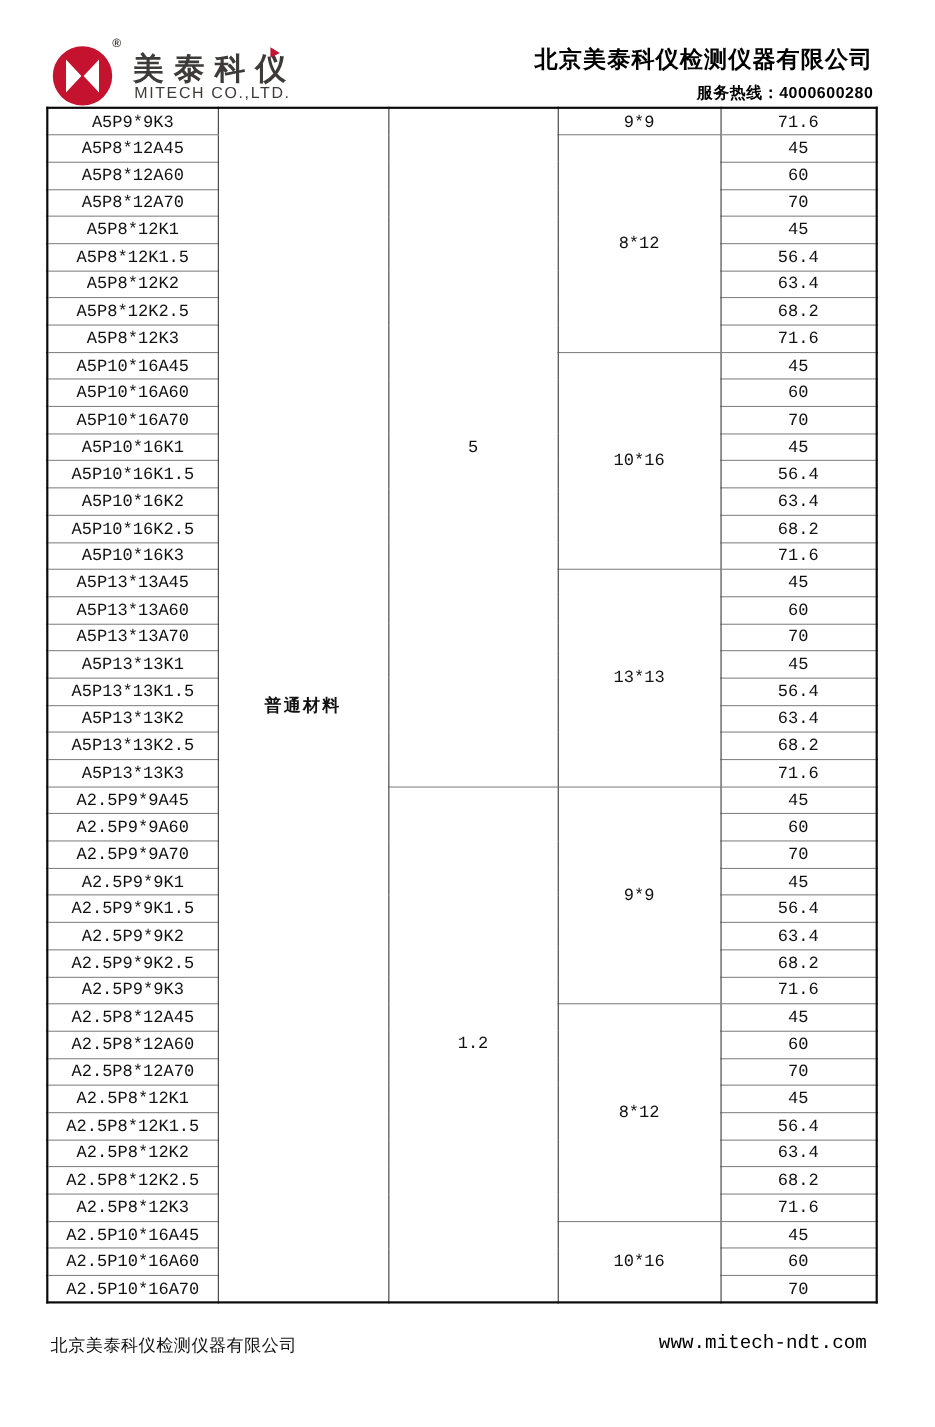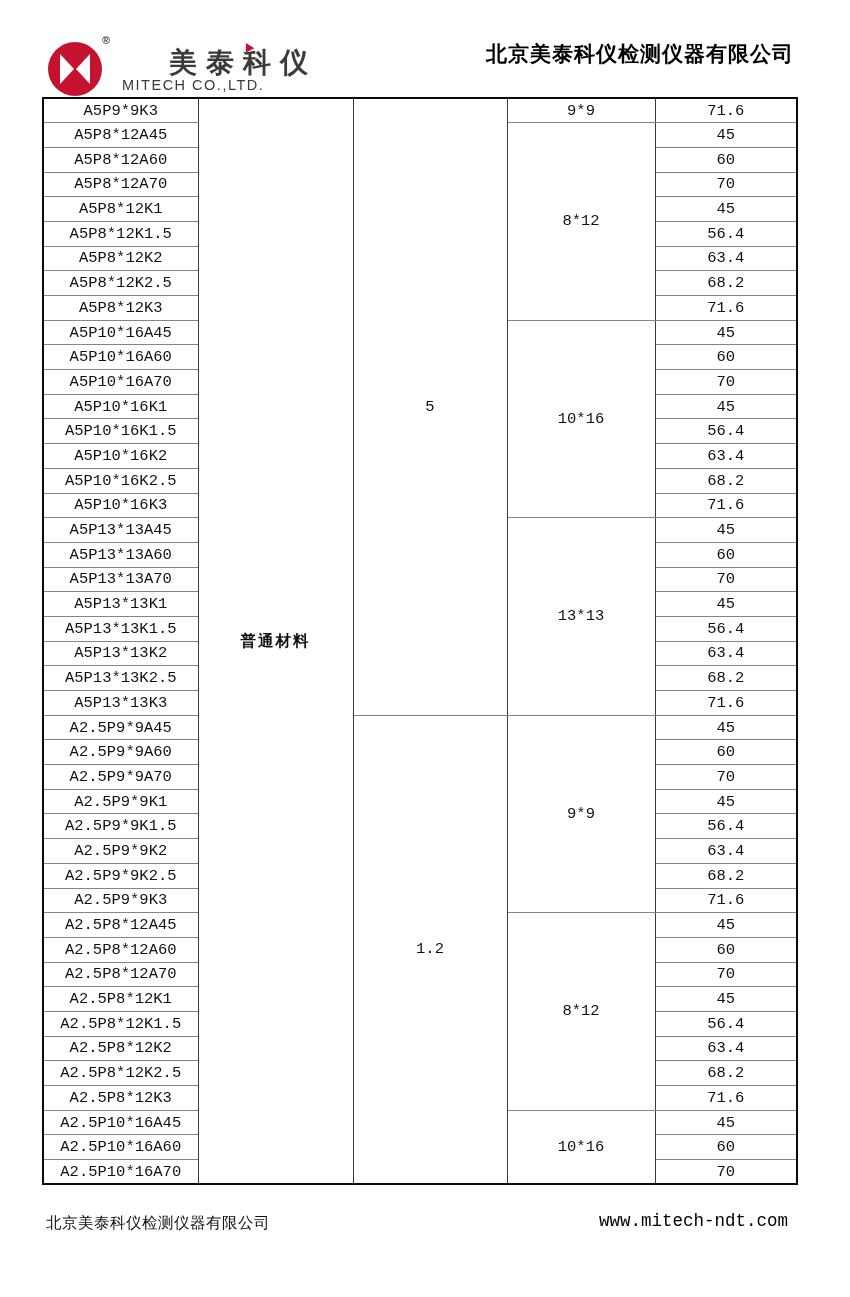--- a/index.html
+++ b/index.html
@@ -3,21 +3,21 @@
 <meta charset="utf-8">
 <style>
   html,body{margin:0;padding:0;background:#fff;}
   .page{position:relative;width:850px;height:1297px;background:#ffffff;overflow:hidden;
         font-family:"Liberation Sans",sans-serif;color:#000;}
 
   
   .logo-mark{position:absolute;left:47px;top:41px;width:56px;height:56px;}
   .reg-mark{position:absolute;left:102px;top:34px;font-size:11px;color:#3e3a39;font-weight:bold;}
   .brand-cn{position:absolute;left:121px;top:44px;font-size:28px;font-weight:bold;
-            color:#3e3a39;letter-spacing:9px;white-space:nowrap;margin-left:48px;}
+            color:#3e3a39;letter-spacing:9px;white-space:nowrap;}
   .brand-accent{position:absolute;left:243px;top:45px;width:0;height:0;
             border-left:5px solid transparent;border-right:5px solid transparent;
             border-top:8px solid #c4122f;transform:rotate(32deg);}
   .brand-en{position:absolute;left:122px;top:77px;font-size:14.5px;font-weight:normal;
             color:#3e3a39;letter-spacing:1.5px;white-space:nowrap;}
   .header-right{position:absolute;right:56px;top:40px;text-align:right;}
   .company-name{font-size:21px;font-weight:bold;letter-spacing:1px;white-space:nowrap;}
   .hotline{font-size:14.5px;font-weight:bold;margin-top:7px;letter-spacing:.5px;}
 
   
@@ -50,20 +50,21 @@
         <path d="M13 13 L27 28 L13 43 Z" fill="#ffffff"></path>
         <path d="M43 13 L29 28 L43 43 Z" fill="#ffffff"></path>
       </svg>
     </div>
     <span class="reg-mark">®</span>
     <div class="brand-cn">美泰科仪</div>
     <div class="brand-accent"></div>
     <div class="brand-en">MITECH CO.,LTD.</div>
     <div class="header-right">
       <div class="company-name">北京美泰科仪检测仪器有限公司</div>
+      <div class="hotline">服务热线：4000600280</div>
     </div>
   </div>
 
   <div class="table-wrap">
     <table class="spec">
       <colgroup>
         <col style="width:155px">
           <col style="width:155px">
           <col style="width:154px">
         <col style="width:148px">

